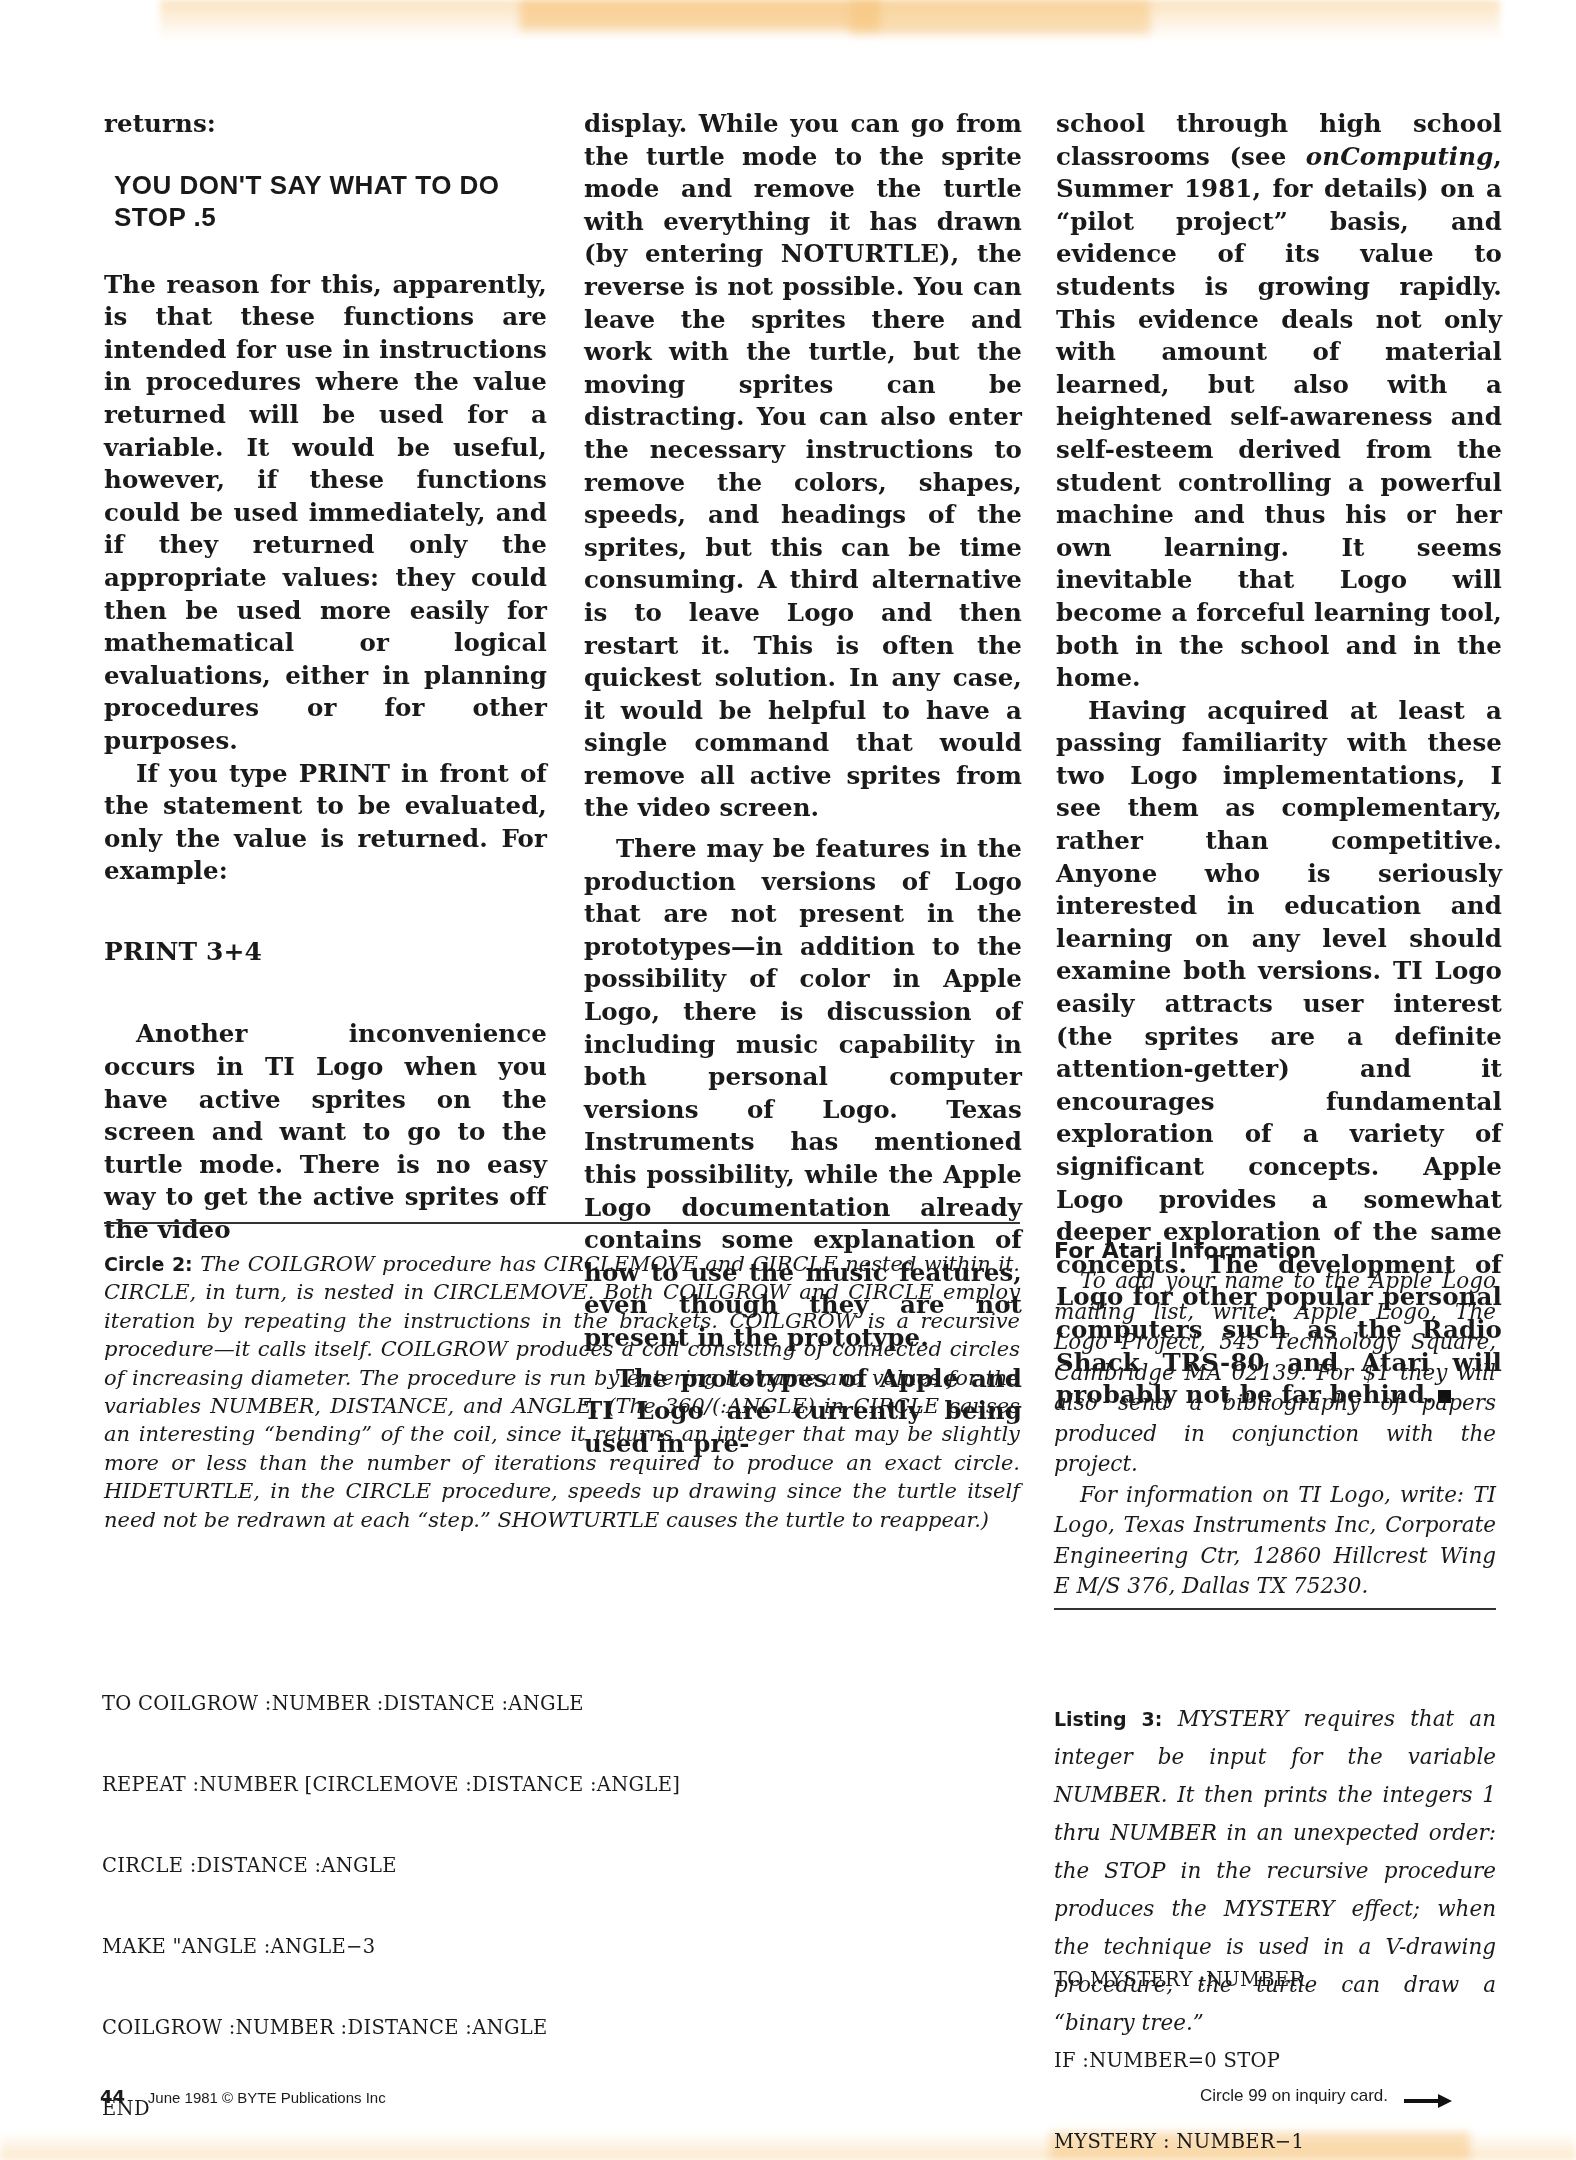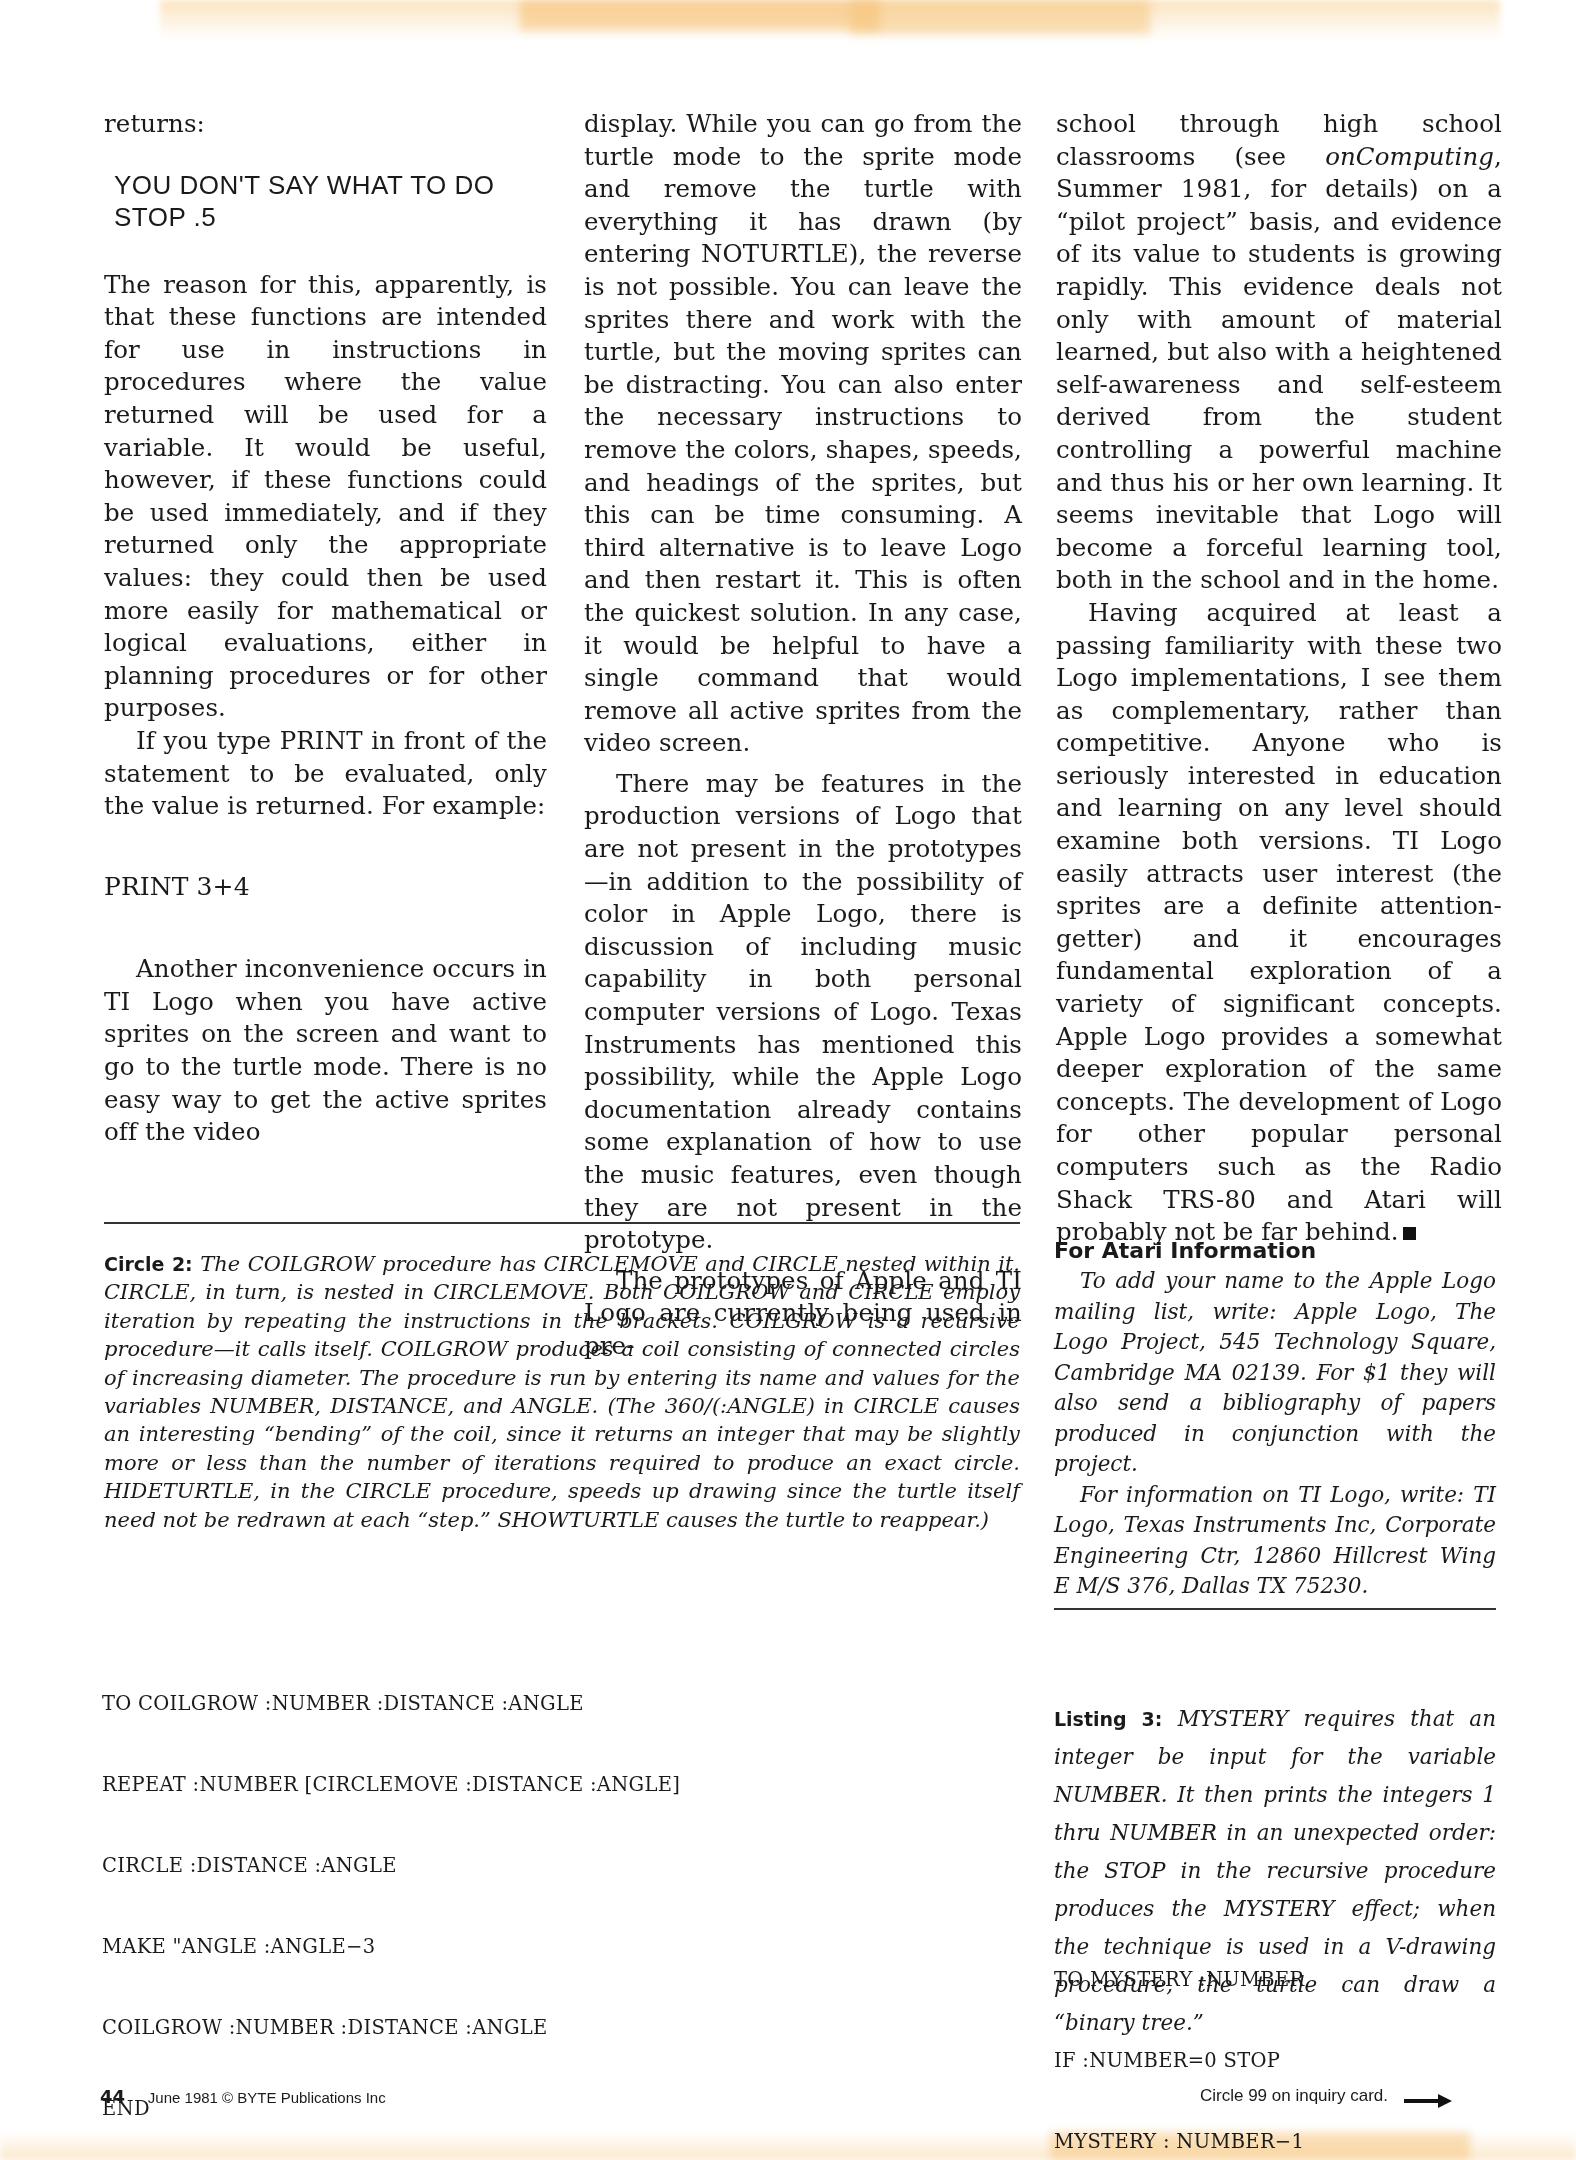--- a/index.html
+++ b/index.html
@@ -25,21 +25,21 @@
     position: absolute; left: 0; bottom: 0; width: 1576px; height: 28px;
     background: linear-gradient(to top, rgba(248,210,150,0.5), rgba(255,255,255,0));
     filter: blur(3px);
   }
   .stain-bottom2 {
     position: absolute; left: 1050px; bottom: 0; width: 420px; height: 28px;
     background: rgba(246,190,110,0.45); filter: blur(4px);
   }
   .col {
     position: absolute; font-size: 24.5px; line-height: 32.6px;
-    text-align: justify; letter-spacing: 0.1px;
+    text-align: justify; letter-spacing: 0.1px; font-weight: bold;
   }
   .col p { margin: 0; }
   .col p.indent { text-indent: 32px; }
   .col p.gap { margin-top: 8px; }
   #col1 { left: 104px; top: 108px; width: 443px; }
   #col2 { left: 584px; top: 108px; width: 438px; }
   #col3 { left: 1056px; top: 108px; width: 446px; }
   .returns-label { text-align: left; }
   .code-display {
     font-family: "Liberation Sans", sans-serif; font-size: 26px; line-height: 32px;

